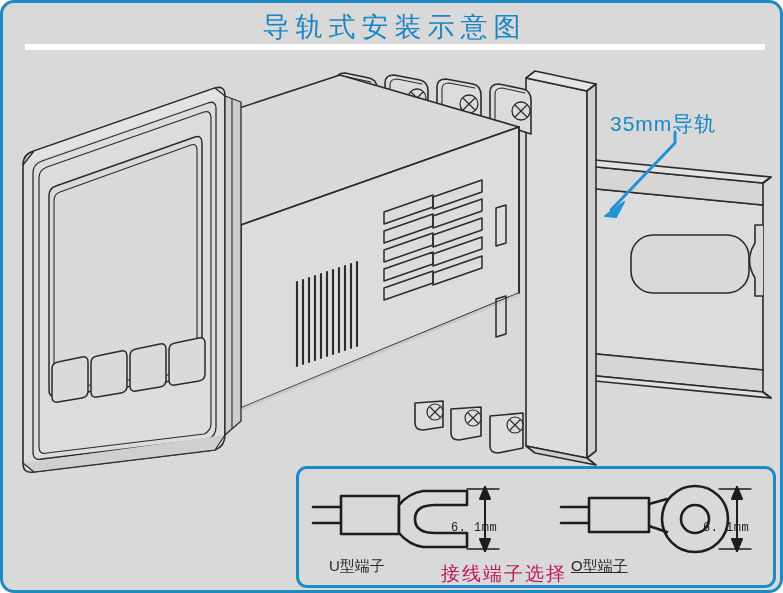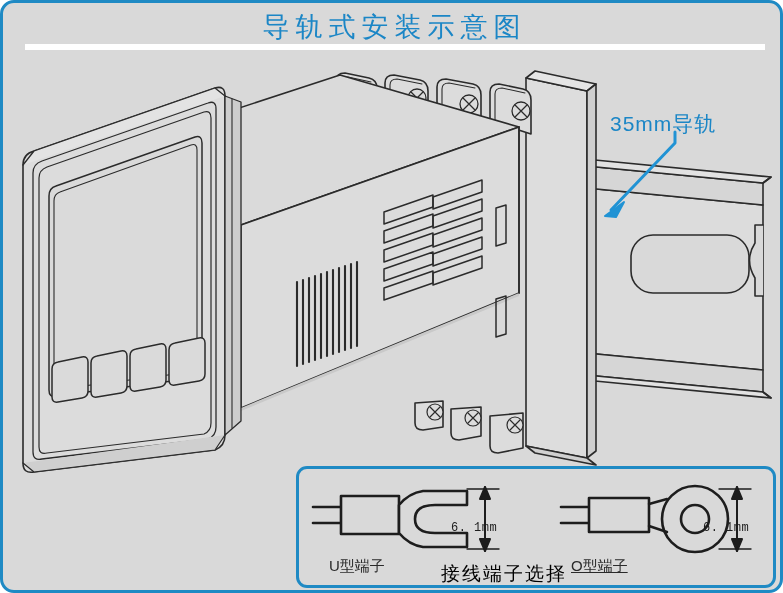--- a/index.html
+++ b/index.html
@@ -98,21 +98,21 @@
     font-family: "Liberation Mono", monospace;
     letter-spacing: 0.5px;
   }
   #dim-u { left: 152px; top: 52px; }
   #dim-o { left: 404px; top: 52px; }
   #inset-caption {
     position: absolute;
     left: 142px;
     top: 92px;
     font-size: 19px;
-    color: #000000;
+    color: #be185d;
     letter-spacing: 2px;
     white-space: nowrap;
     font-family: Liberation Sans, sans-serif;
   }
 </style>
 </head>
 <body>
 
 <div id="root">
 

